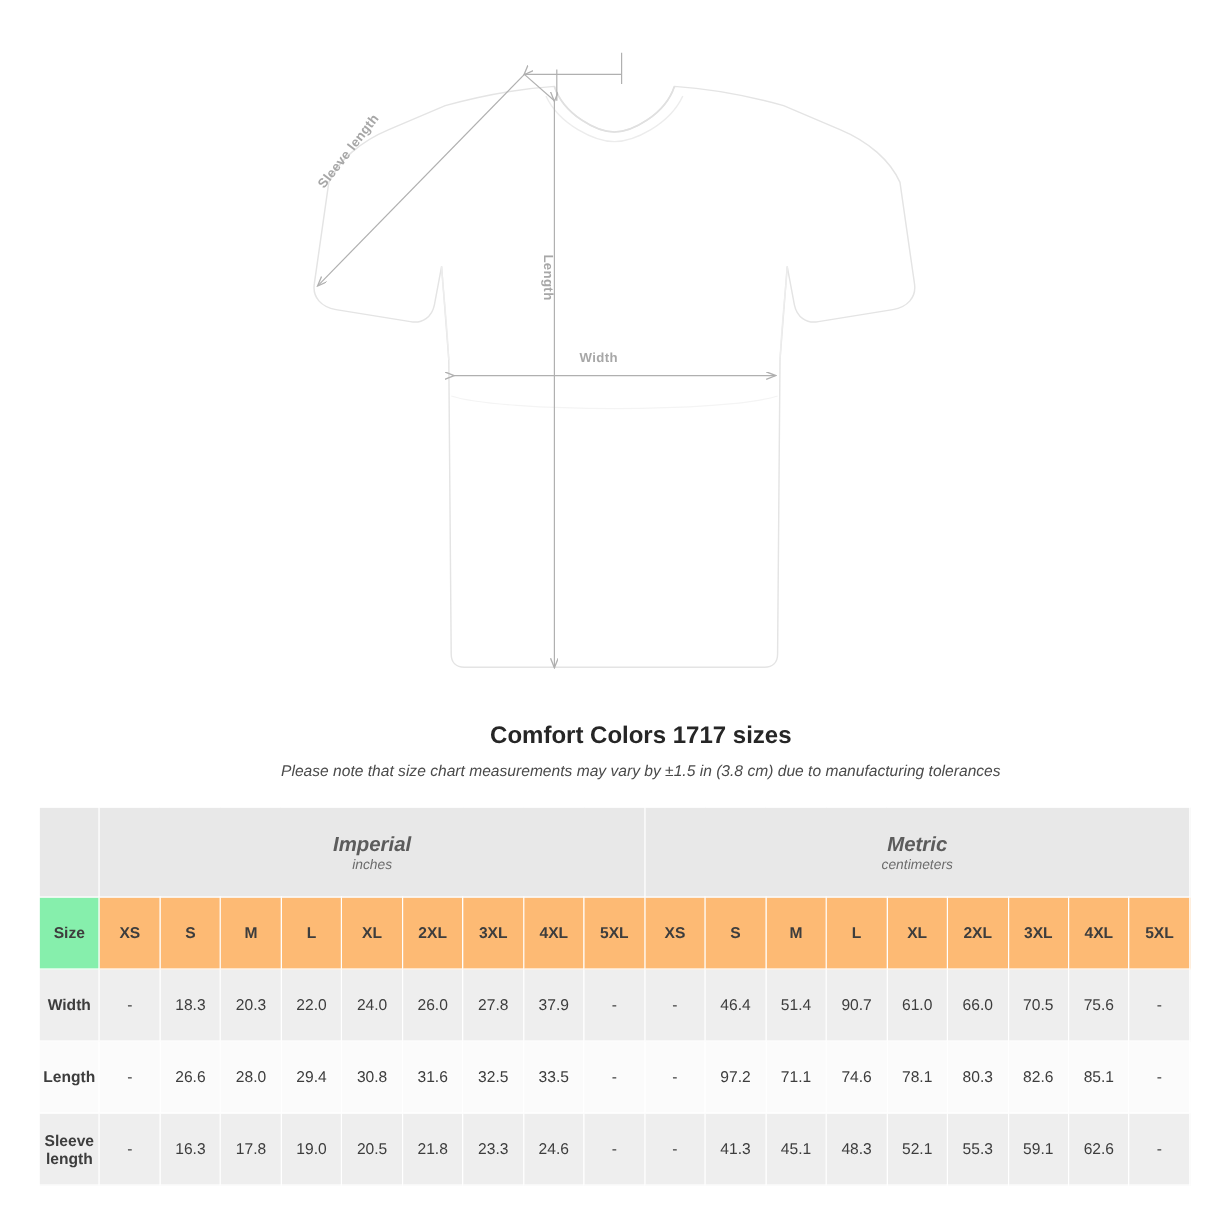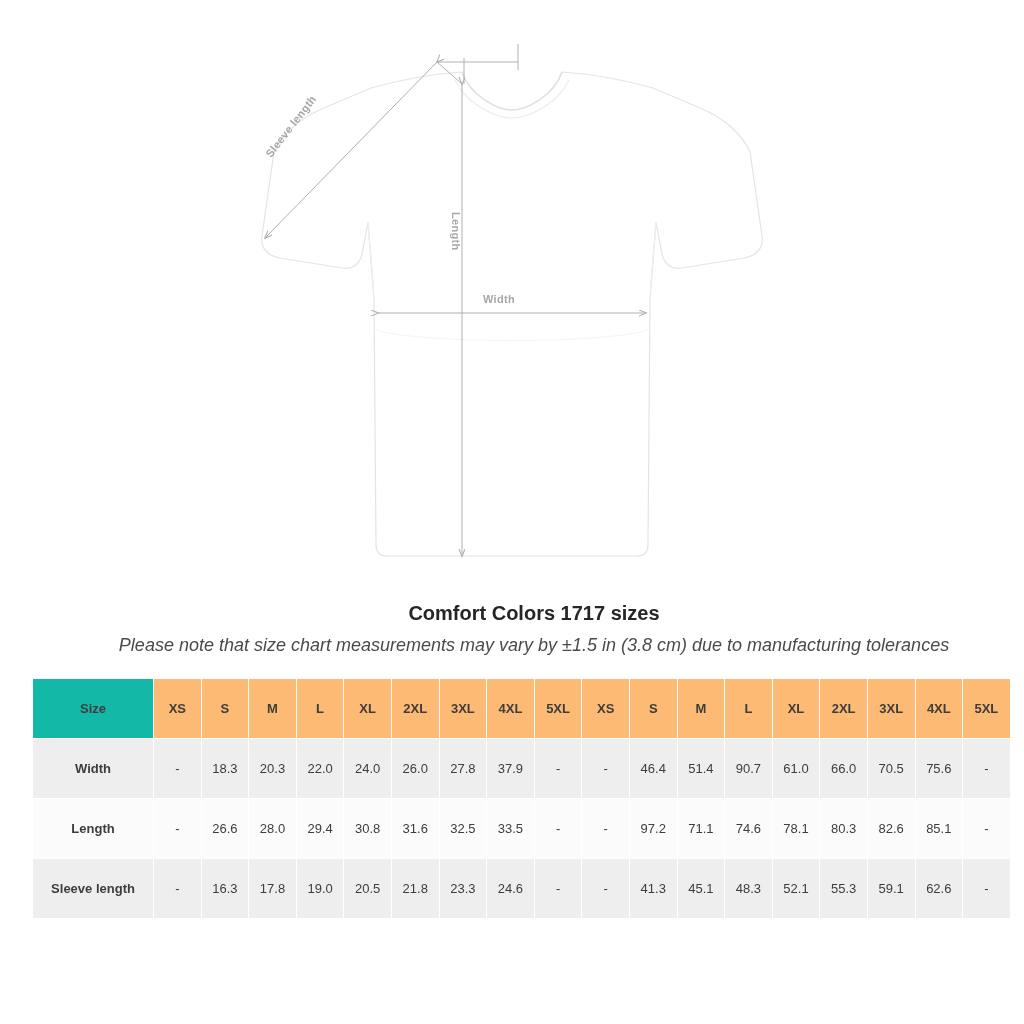--- a/index.html
+++ b/index.html
@@ -58,21 +58,21 @@
     margin-top: 12px;
     margin-left: 44px;
   }
   .chart-title {
     font-size: 20px;
     font-weight: bold;
     color: #262626;
     margin: 0;
   }
   .chart-note {
-    font-size: 18px;
+    font-size: 13px;
     font-style: italic;
     color: #4a4a4a;
     margin: 10px 0 0 0;
   }
 
   
   .table-wrap {
     margin: 22px 32px 0 32px;
   }
   table.size-table {
@@ -110,21 +110,21 @@
   .corner-cell {
     background: #e8e8e8;
   }
   .hdr-row td {
     background: #fdba74;
     font-size: 13px;
     font-weight: bold;
     color: #3d3d3d;
   }
   .hdr-row td.rowlabel {
-    background: #14b8a6;
+    background: #86efac;
   }
   .row-a td { background: #eeeeee; }
   .row-b td { background: #fbfbfb; }
   td.rowlabel {
     font-weight: bold;
     font-size: 13.5px;
     width: 120px;
   }
   td.datacell { width: 46.6px; }
 </style>
@@ -196,20 +196,31 @@
 </div>
 
 <div class="title-block">
   <h1 class="chart-title">Comfort Colors 1717 sizes</h1>
   <p class="chart-note">Please note that size chart measurements may vary by ±1.5 in (3.8 cm) due to manufacturing tolerances</p>
 </div>
 
 <div class="table-wrap">
   <table class="size-table">
     <tbody>
+      <tr>
+        <td class="corner-cell"></td>
+        <td class="unit-cell" colspan="9">
+          <div class="unit-name">Imperial</div>
+          <div class="unit-sub">inches</div>
+        </td>
+        <td class="unit-cell" colspan="9">
+          <div class="unit-name">Metric</div>
+          <div class="unit-sub">centimeters</div>
+        </td>
+      </tr>
 
       <tr class="hdr-row">
         <td class="rowlabel">Size</td>
         <td class="datacell">XS</td>
         <td class="datacell">S</td>
         <td class="datacell">M</td>
         <td class="datacell">L</td>
         <td class="datacell">XL</td>
         <td class="datacell">2XL</td>
         <td class="datacell">3XL</td>

